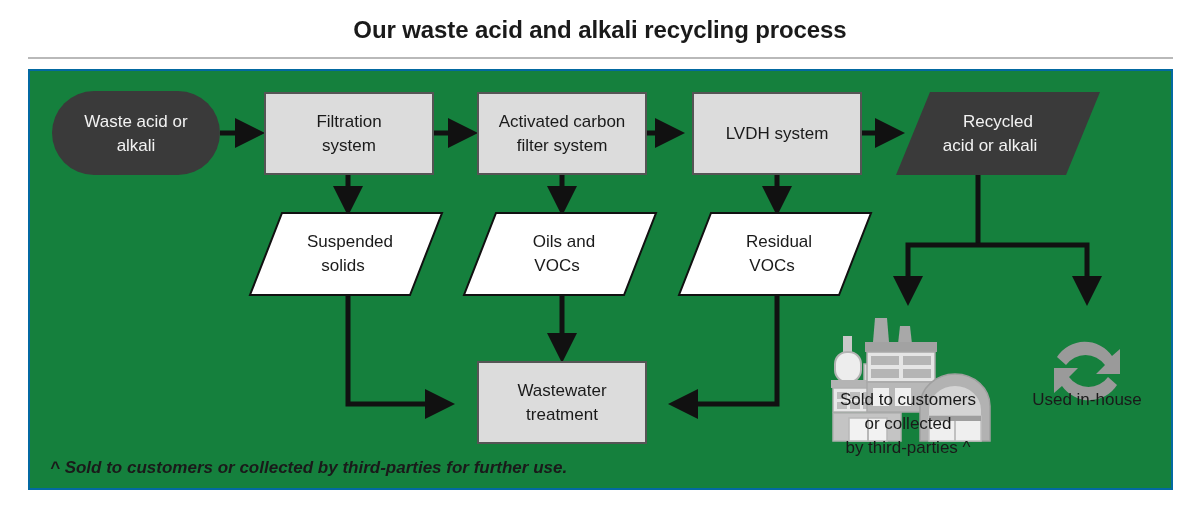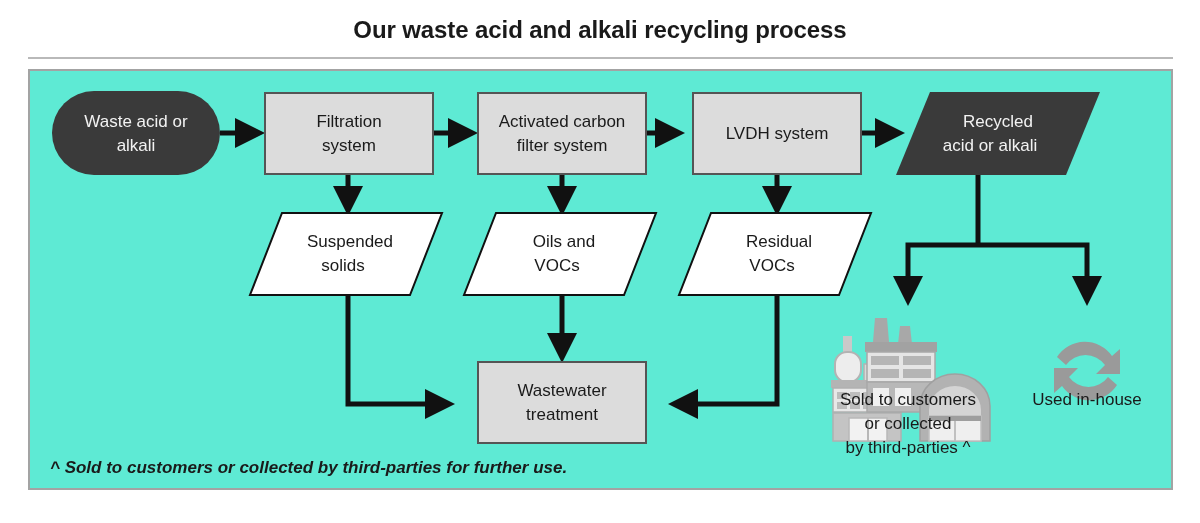--- a/index.html
+++ b/index.html
@@ -39,22 +39,22 @@
     width: 1145px;
     height: 2px;
     background: #b9b9b9;
   }
   #diagram-frame {
     position: absolute;
     left: 28px;
     top: 69px;
     width: 1145px;
     height: 421px;
-    border: 2px solid #a3a3a3;
-    background: #5eead4;
+    border: 2px solid #0369a1;
+    background: #15803d;
     box-sizing: border-box;
   }
   #flow-svg {
     position: absolute;
     left: 0;
     top: 0;
   }
   .node-text {
     font-family: "Liberation Sans", sans-serif;
     font-size: 17px;

